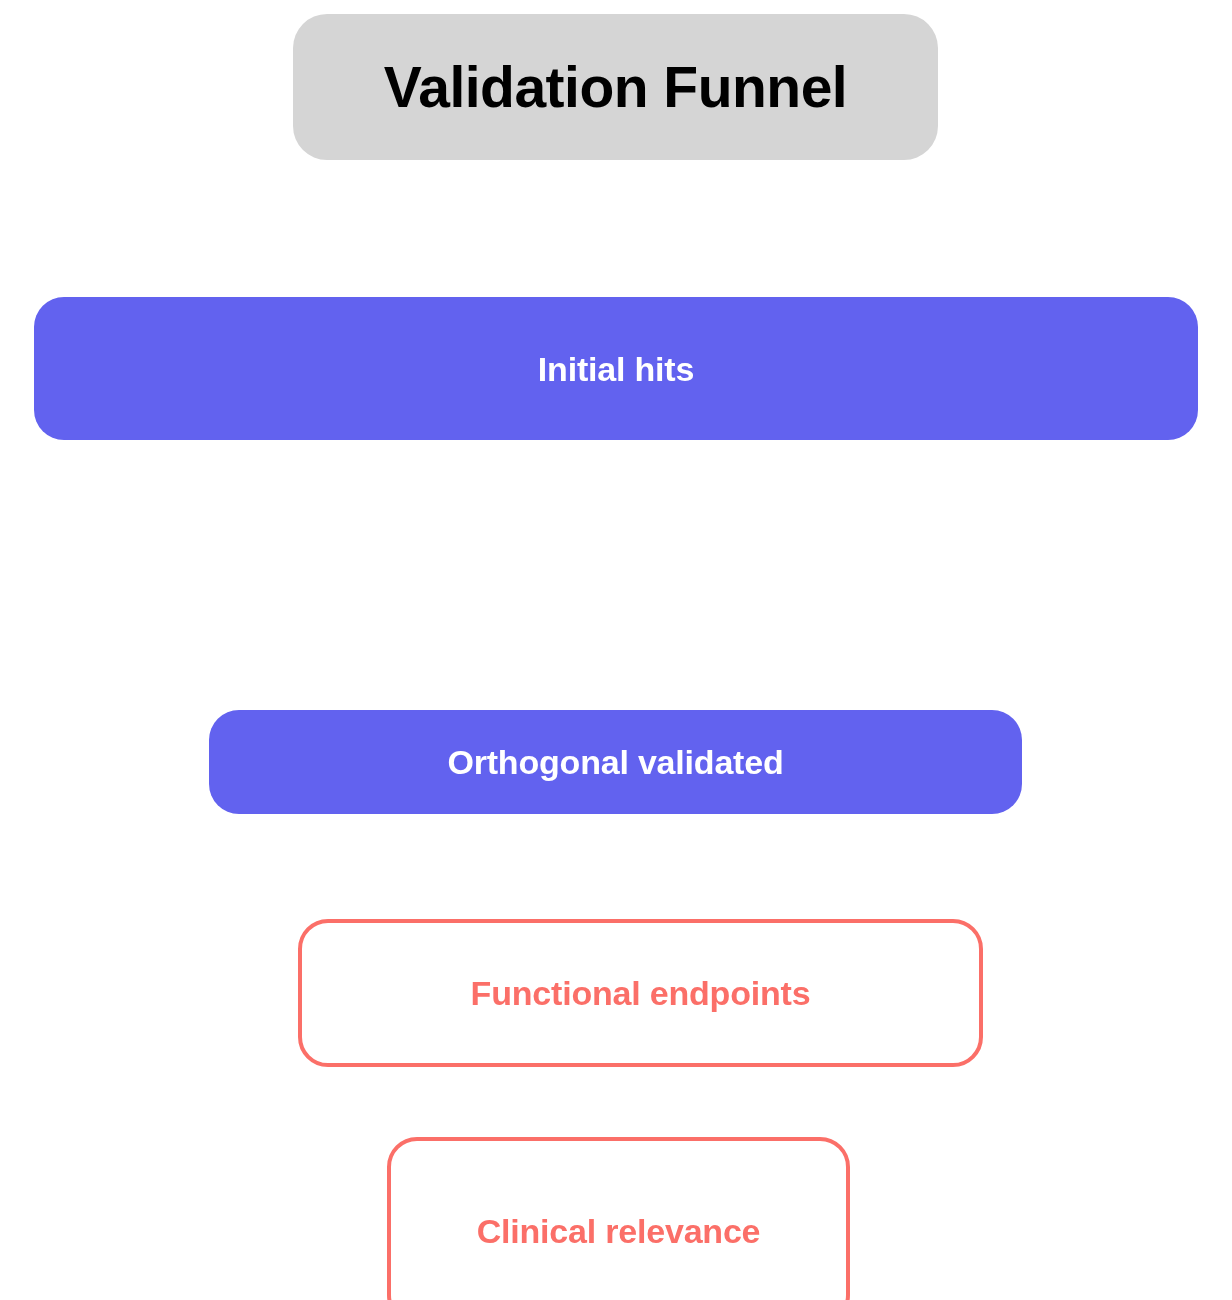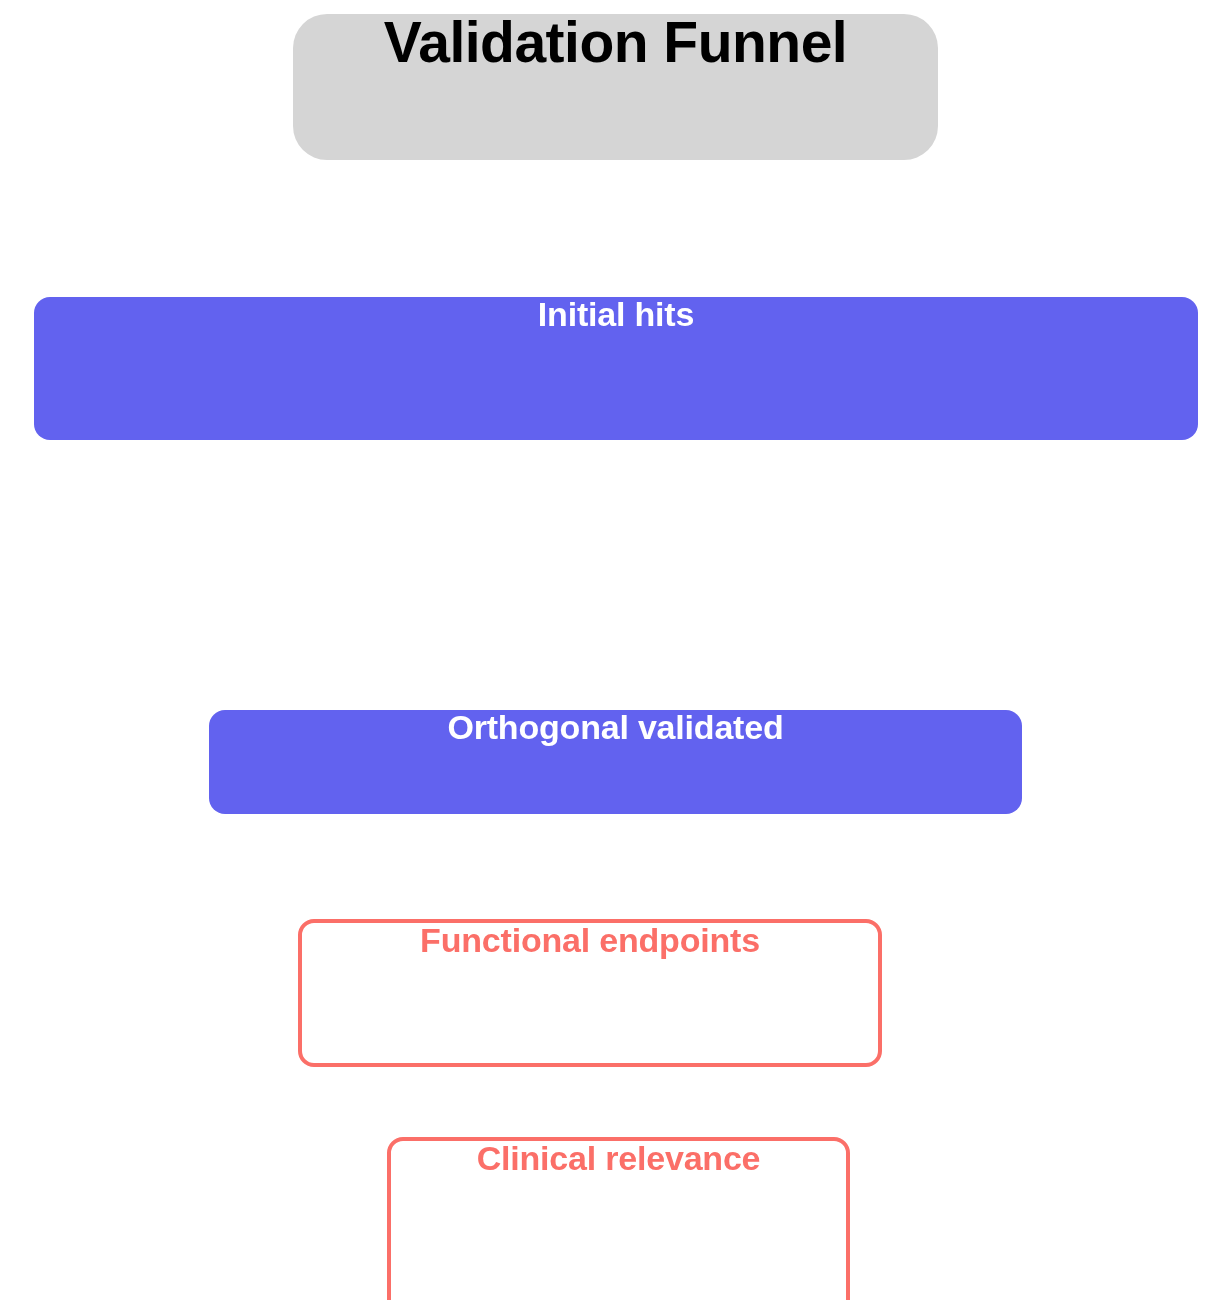--- a/index.html
+++ b/index.html
@@ -25,40 +25,42 @@
   
   .title-chip {
     position: absolute;
     left: 293px;
     top: 14px;
     width: 645px;
     height: 146px;
     background: #d5d5d5;
     border-radius: 34px;
     display: flex;
+    align-items: center;
     justify-content: center;
     box-sizing: border-box;
   }
 
   .title-text {
     font-size: 57px;
     font-weight: 700;
     color: #000000;
     letter-spacing: -0.5px;
     line-height: 1;
     white-space: nowrap;
   }
 
   
   .stage {
     position: absolute;
     display: flex;
+    align-items: center;
     justify-content: center;
     box-sizing: border-box;
-    border-radius: 16px;
+    border-radius: 30px;
   }
 
   .stage.filled {
     background: #6262ef;
     border: none;
   }
 
   .stage.outlined {
     background: #ffffff;
     border: 4px solid #fb6f68;
@@ -91,21 +93,21 @@
 
   <div class="stage filled" style="left:34px; top:297px; width:1164px; height:143px;">
     <span class="stage-label">Initial hits</span>
   </div>
 
 
   <div class="stage filled" style="left:209px; top:710px; width:813px; height:104px;">
     <span class="stage-label">Orthogonal validated</span>
   </div>
 
-  <div class="stage outlined" style="left:298px; top:919px; width:584px; height:148px;">
+  <div class="stage outlined" style="left:298px; top:919px; width:685px; height:148px;">
     <span class="stage-label">Functional endpoints</span>
   </div>
 
   <div class="stage outlined" style="left:387px; top:1137px; width:463px; height:188px;">
     <span class="stage-label">Clinical relevance</span>
   </div>
 
 </div>
 
 </body></html>

